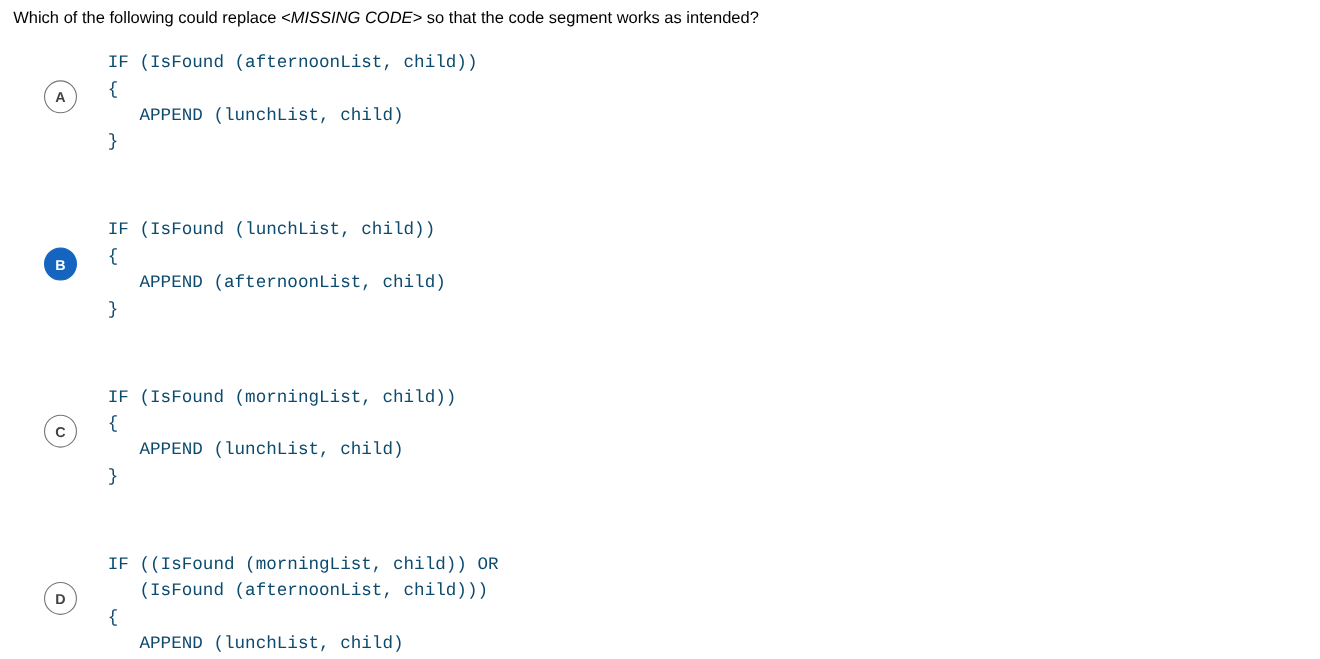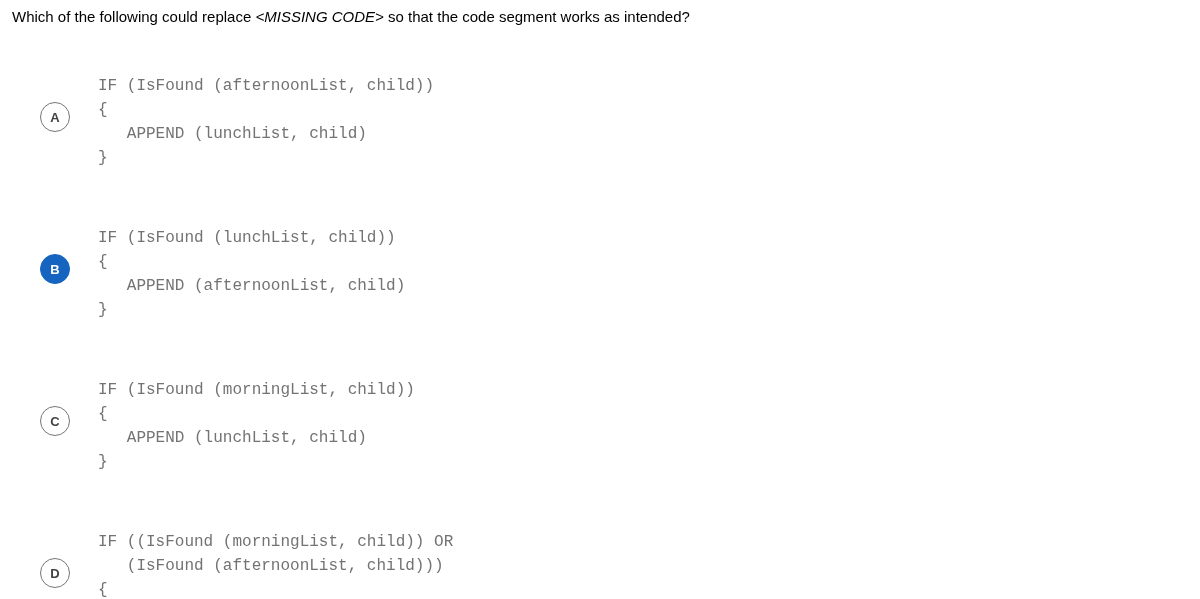--- a/index.html
+++ b/index.html
@@ -9,21 +9,21 @@
     }
     body {
       font-family: Arial, Helvetica, sans-serif;
       background: #ffffff;
       padding: 8px 12px;
       width: 1200px;
     }
     .question {
       font-size: 15px;
       color: #000000;
-      margin-bottom: 49px;
+      margin-bottom: 20px;
     }
     .question .code-inline {
       font-style: italic;
     }
     .options {
       padding-left: 28px;
     }
     .option {
       display: flex;
       align-items: flex-start;
@@ -57,21 +57,21 @@
       cursor: pointer;
     }
     .radio-circle.selected {
       background: #1565c0;
       border-color: #1565c0;
       color: #ffffff;
     }
     .code-block {
       font-family: "Courier New", Courier, monospace;
       font-size: 16px;
-      color: #737373;
+      color: #0c4a6e;
       line-height: 1.5;
       white-space: pre;
     }
   </style>
 </head>
 <body>
 
 <div class="question">
   <span>Which of the following could replace </span><span class="code-inline">&lt;MISSING CODE&gt;</span><span> so that the code segment works as intended?</span>
 </div>

